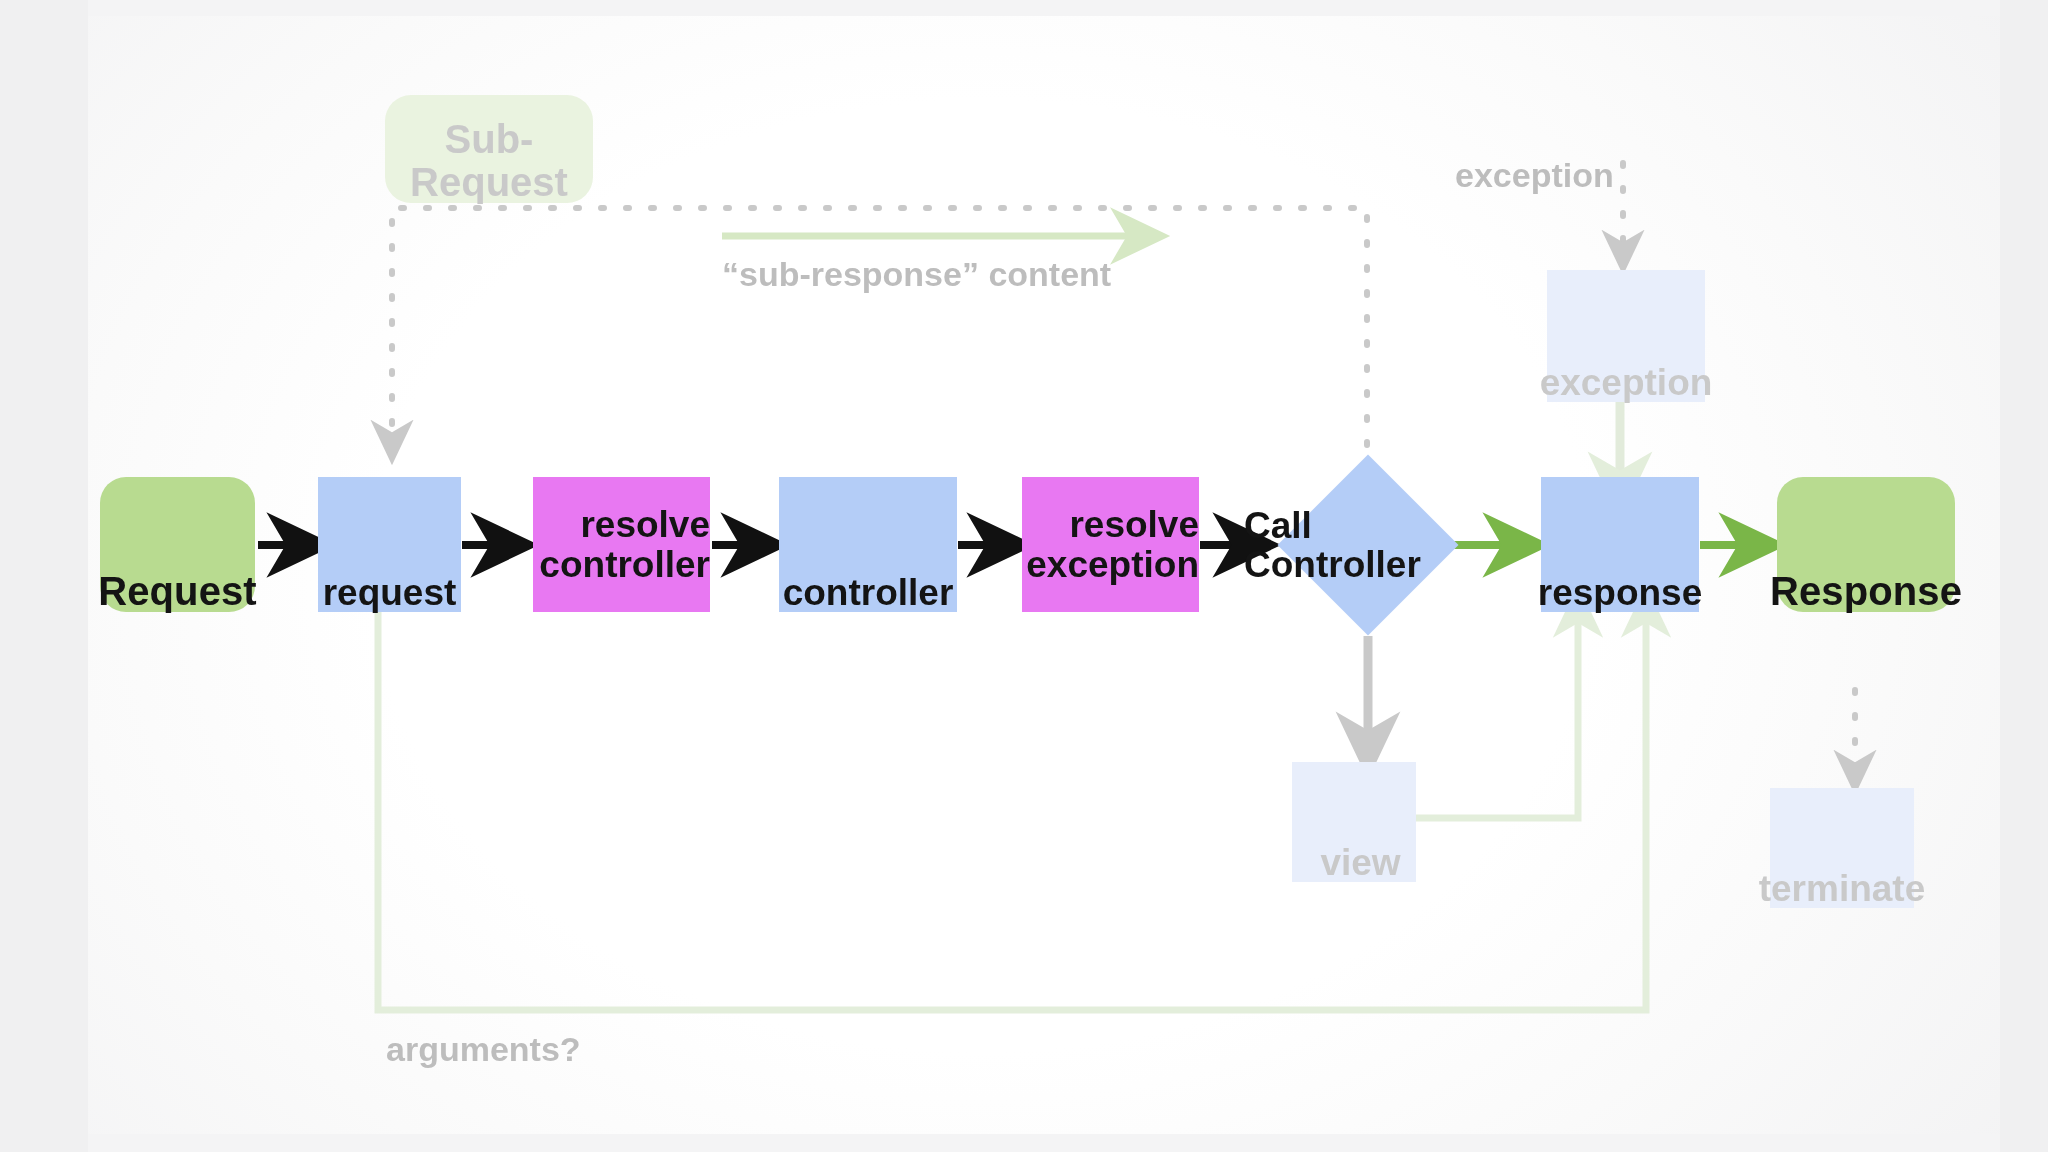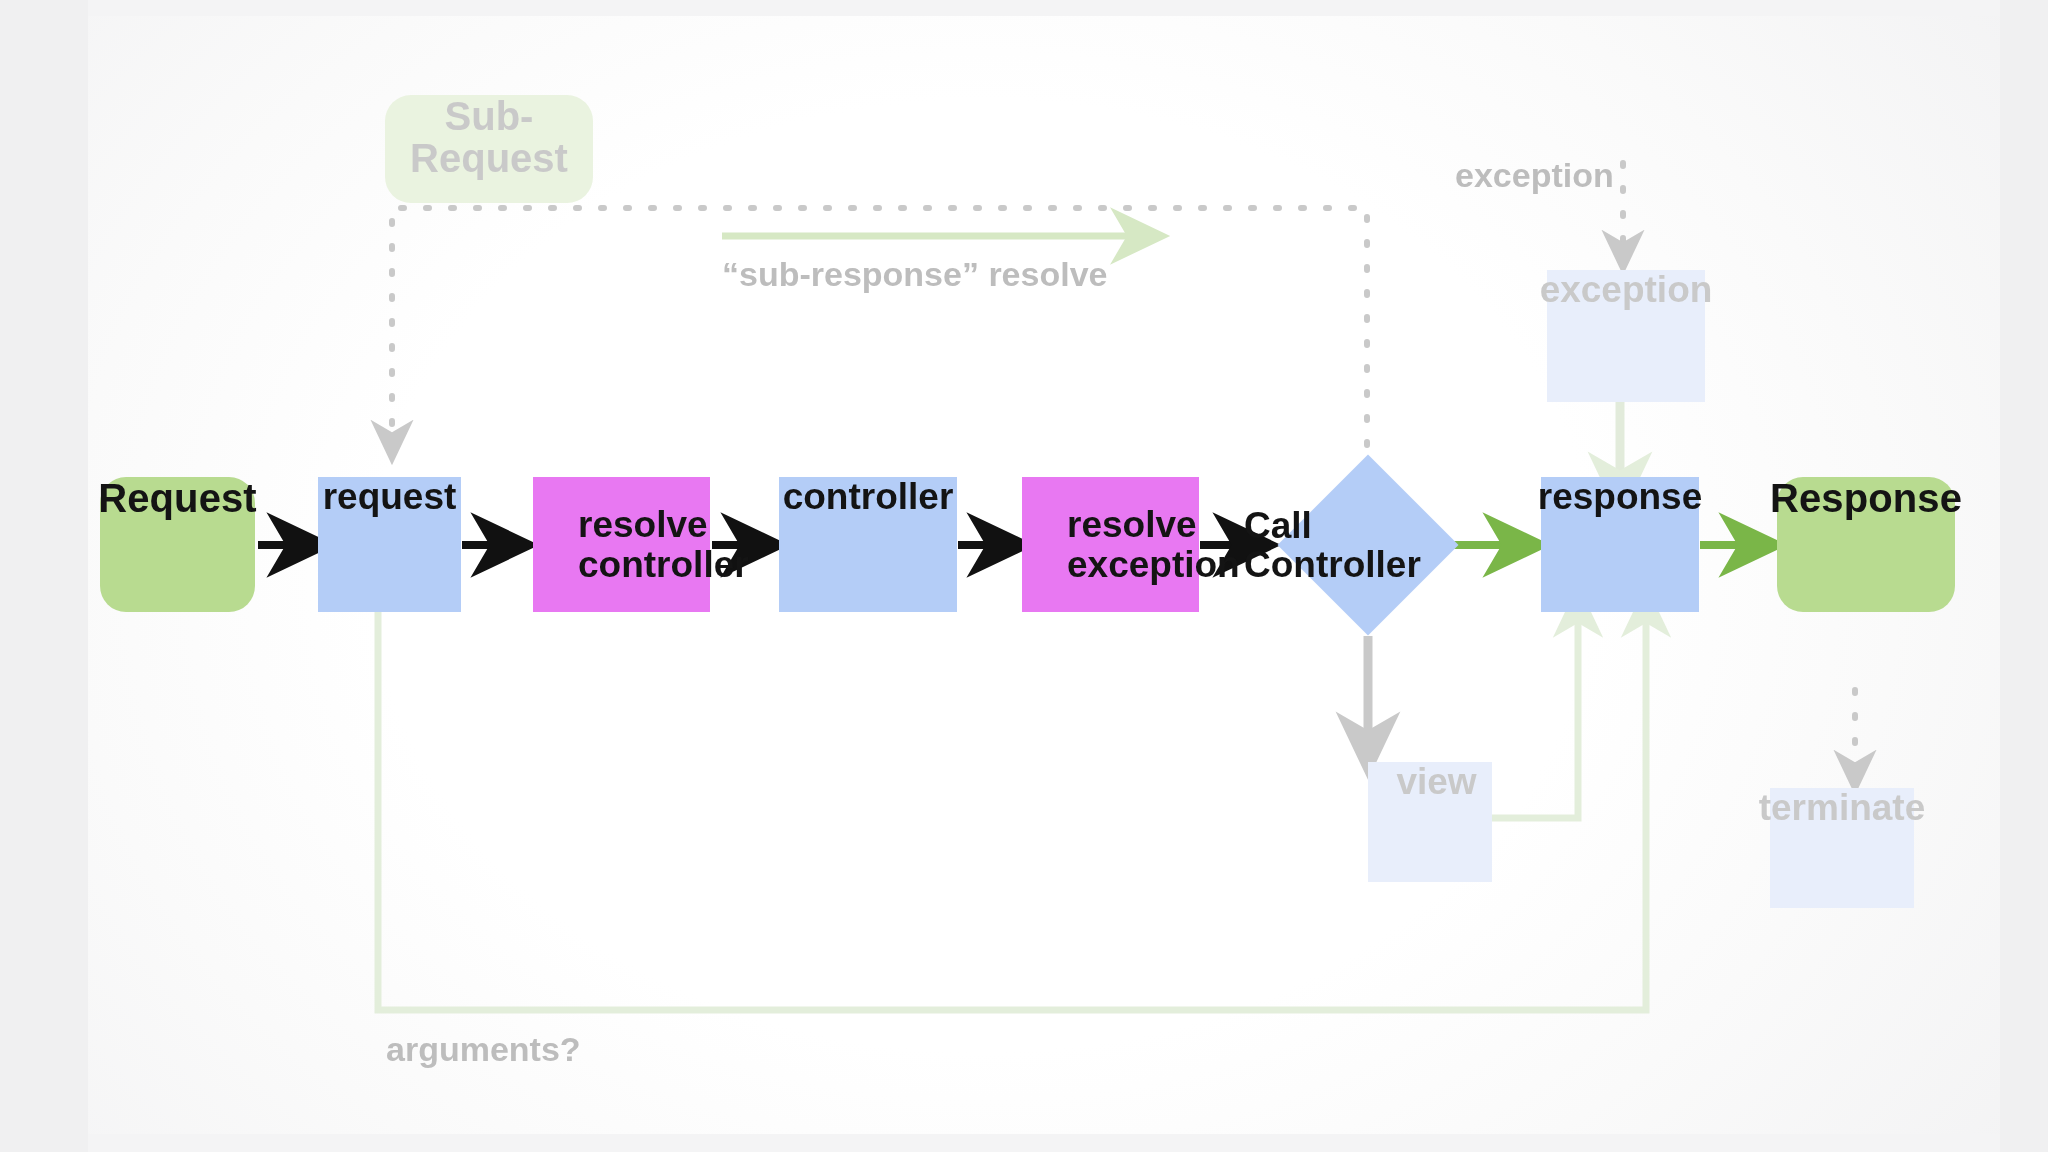--- a/index.html
+++ b/index.html
@@ -9,21 +9,21 @@
     background:
       radial-gradient(ellipse 62% 86% at 48% 50%, #ffffff 0%, #ffffff 48%, #fafafa 72%, #f3f3f4 100%);
   }
   .sidebar-left{position:absolute;left:0;top:0;width:88px;height:1152px;background:#f0f0f1;}
   .sidebar-right{position:absolute;right:0;top:0;width:48px;height:1152px;background:#f0f0f1;}
   .topbar{position:absolute;left:0;top:0;width:2048px;height:16px;background:#f4f4f5;}
   .botbar{position:absolute;left:0;bottom:0;width:2048px;height:18px;background:#f4f4f5;}
 
   svg#wires{position:absolute;left:0;top:0;width:2048px;height:1152px;}
 
-  .node{position:absolute;display:flex;align-items:flex-start;justify-content:center;
+  .node{position:absolute;display:flex;align-items:flex-end;justify-content:center;
         text-align:center;line-height:1.06;box-sizing:border-box;}
   .node span{display:block;}
 
   .n-green{background:#b8db90;border-radius:26px;color:#141414;
            font-size:40px;font-weight:600;letter-spacing:.1px;}
   .n-blue{background:#b4cdf7;color:#141414;font-size:37px;font-weight:600;}
   .n-magenta{background:#e878f2;color:#141414;font-size:37px;font-weight:700;padding-left:45px;}
   .n-diamond-wrap{position:absolute;}
   .n-diamond{position:absolute;inset:0;background:#b4cdf7;transform:rotate(45deg);}
   .n-diamond-label{position:absolute;inset:0;display:flex;align-items:flex-start;
@@ -161,30 +161,30 @@
   </div>
 
   <div class="node ghost-green" style="left:385px;top:95px;width:208px;height:108px;">
     <span>Sub-Request</span>
   </div>
 
   <div class="node ghost-blue" style="left:1547px;top:270px;width:158px;height:132px;">
     <span>exception</span>
   </div>
 
-  <div class="node ghost-blue" style="left:1368px;top:762px;width:124px;height:120px;padding-left:13px;">
+  <div class="node ghost-blue" style="left:1292px;top:762px;width:124px;height:120px;padding-left:13px;">
     <span>view</span>
   </div>
 
   <div class="node ghost-blue" style="left:1770px;top:788px;width:144px;height:120px;">
     <span>terminate</span>
   </div>
 
   <div class="lbl" style="left:722px;top:255px;">
-    <span>“sub-response” resolve</span>
+    <span>“sub-response” content</span>
   </div>
 
   <div class="lbl" style="left:1455px;top:156px;">
     <span>exception</span>
   </div>
 
   <div class="lbl" style="left:386px;top:1030px;">
     <span>arguments?</span>
   </div>
 </div>

